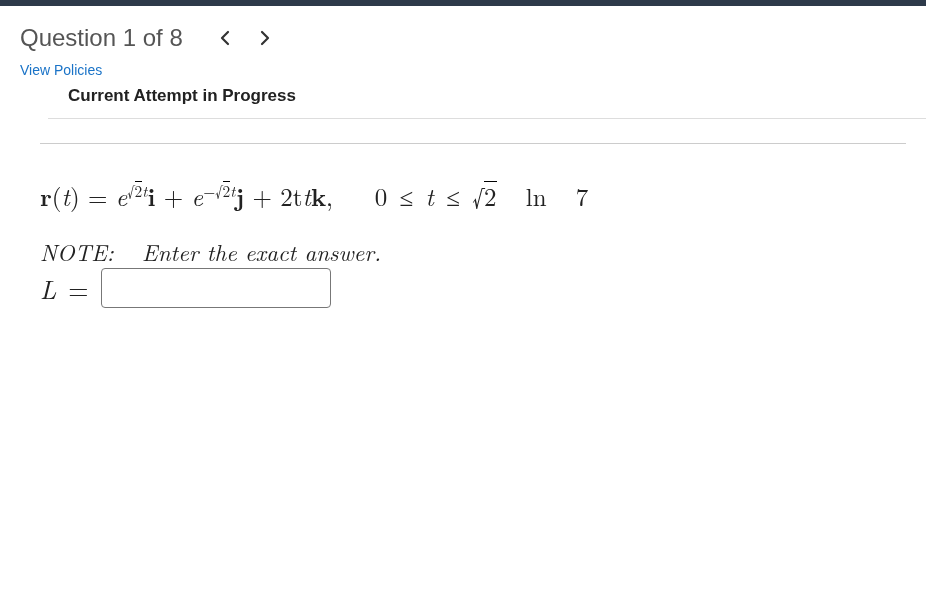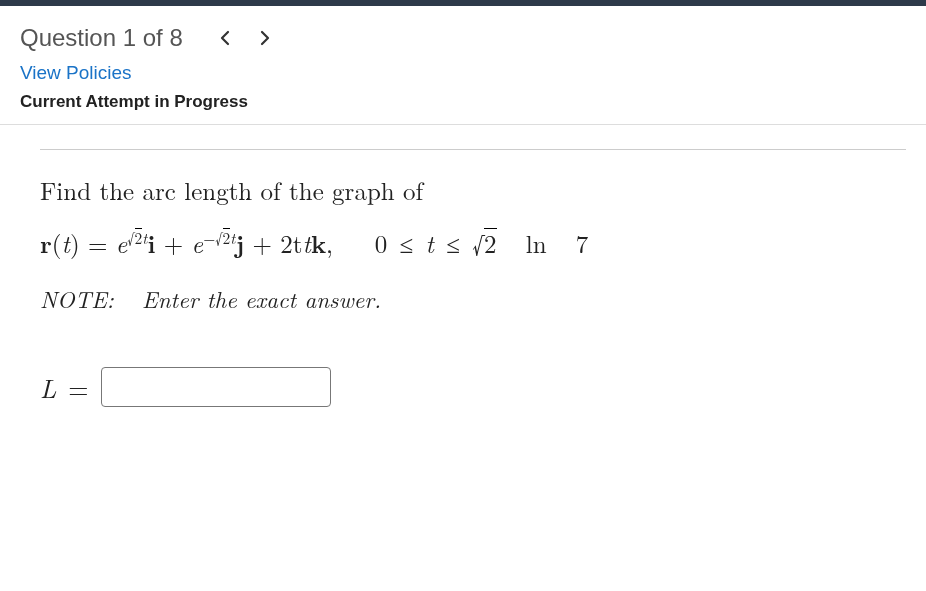--- a/index.html
+++ b/index.html
@@ -29,53 +29,53 @@
     gap: 28px;
     color: #444;
   }
   .arrow {
     cursor: pointer;
     user-select: none;
   }
   .arrow svg { display: block; }
   .policies {
     padding: 0 20px 8px 20px;
-    font-size: 19px;
+    font-size: 14px;
   }
   .policies a {
     color: #1a73c7;
     text-decoration: none;
     cursor: pointer;
   }
   .attempt {
     padding: 0 20px 12px 20px;
     font-size: 17px;
     font-weight: 700;
     color: #222;
     border-bottom: 1px solid #ddd;
+    margin-left: 48px;
   }
   .content {
     margin: 24px 20px 20px 40px;
     border-top: 1px solid #ccc;
     padding-top: 22px;
     font-family: "Latin Modern Roman", "CMU Serif", Georgia, "Times New Roman", serif;
     font-size: 25px;
   }
   .prompt {
     margin-bottom: 18px;
   }
   .equation-row {
     text-align: left;
     margin: 12px 0 22px 0;
     font-size: 25px;
     white-space: nowrap;
   }
   .note {
     font-style: italic;
-    margin-bottom: 52px;
     font-size: 23px;
   }
   .note-label {
     font-style: italic;
   }
   .answer-row {
     display: flex;
     align-items: center;
     gap: 12px;
     font-size: 26px;
@@ -121,21 +121,20 @@
 </div>
 
 <div class="policies">
   <a>View Policies</a>
 </div>
 
 <div class="attempt">Current Attempt in Progress</div>
 
 <div class="content">
 
-  <div class="prompt">Find the arc length of the graph of</div>
 
   <div class="equation-row">
     <span class="mb">r</span><span>(</span><span class="mi">t</span><span>)</span>
     <span> = </span>
     <span class="mi">e</span><span class="sup"><span class="radic"><span>√</span><span class="bar">2</span></span><span class="mi">t</span></span><span class="mb">i</span>
     <span> + </span>
     <span class="mi">e</span><span class="sup"><span>−</span><span class="radic"><span>√</span><span class="bar">2</span></span><span class="mi">t</span></span><span class="mb">j</span>
     <span> + </span>
     <span><span style="font-style:normal">2t</span><span class="mi">t</span></span><span class="mb">k</span><span>,</span>
     &nbsp;&nbsp;

